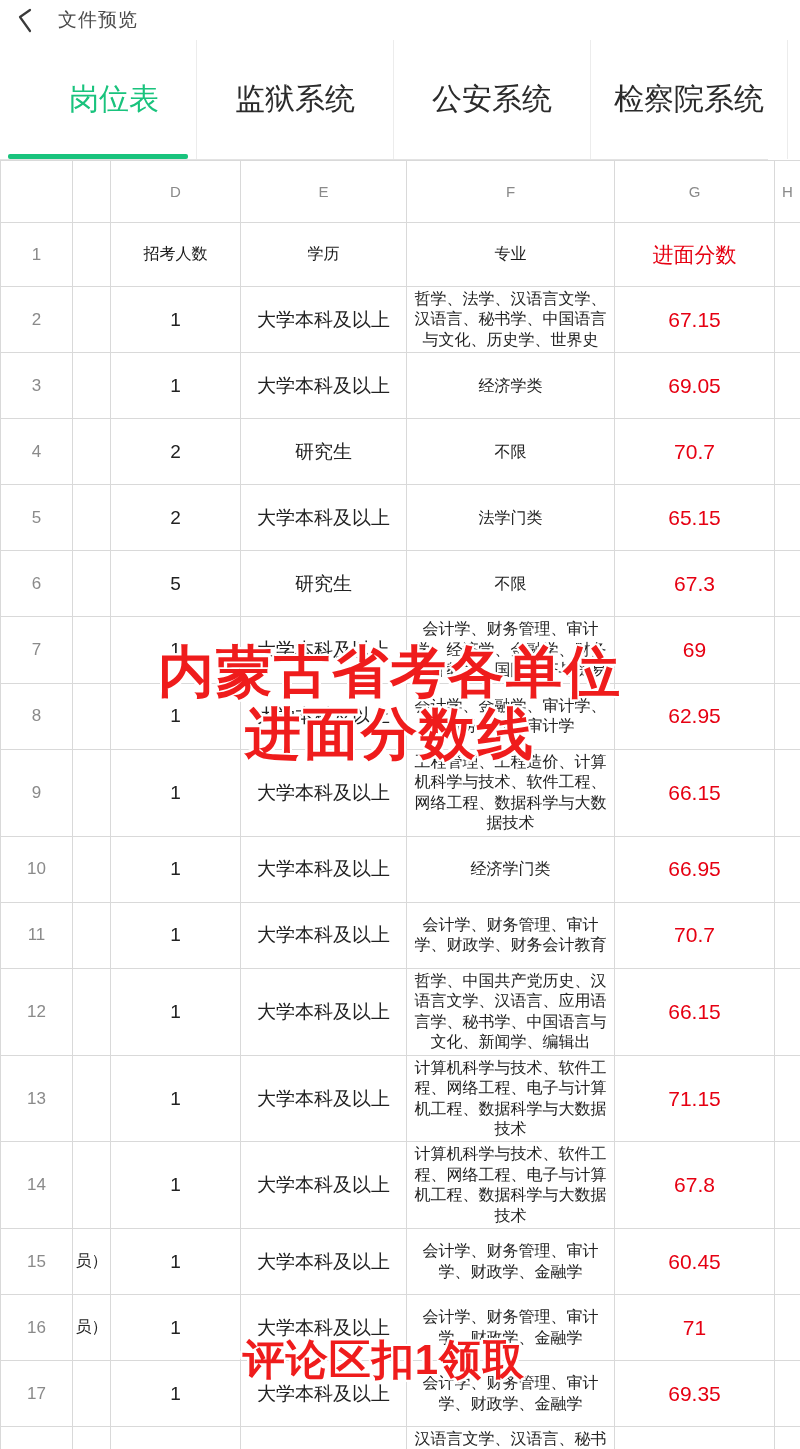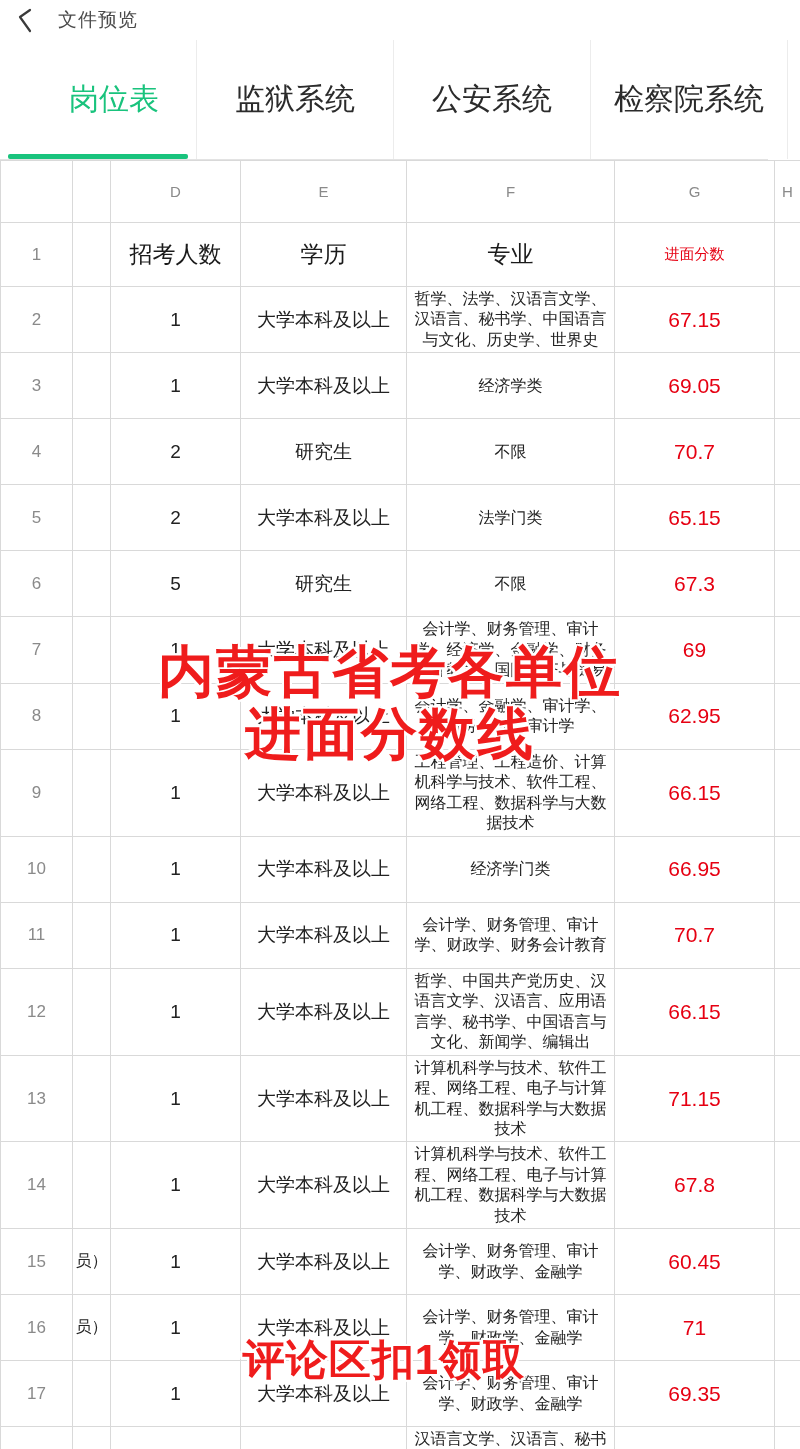--- a/index.html
+++ b/index.html
@@ -101,22 +101,22 @@
     font-size: 17px;
     width: 72px;
   }
   .c-b { width: 38px; }
   .c-d { width: 130px; font-size: 19px; color: #222; }
   .c-e { width: 166px; font-size: 19px; color: #222; }
   .c-f { width: 208px; font-size: 16px; color: #222; line-height: 1.28; padding: 2px 0; }
   .c-g { width: 160px; font-size: 21px; color: #e60012; }
   .c-h { width: 26px; }
 
-  .hdr-label { font-size: 23px; color: #1a1a1a; }
-  .hdr-red { font-size: 15px; color: #e60012; font-weight: bold; margin-left: 36px; }
+  .hdr-label { font-size: 16px; color: #1a1a1a; }
+  .hdr-red { font-size: 21px; color: #e60012; font-weight: bold; margin-left: 36px; }
   .c-b-text { font-size: 16px; color: #222; }
 
   
   .overlay-title {
     position: absolute;
     left: 12px; right: 0;
     top: 641px;
     text-align: center;
     font-size: 56px;
     font-weight: bold;

